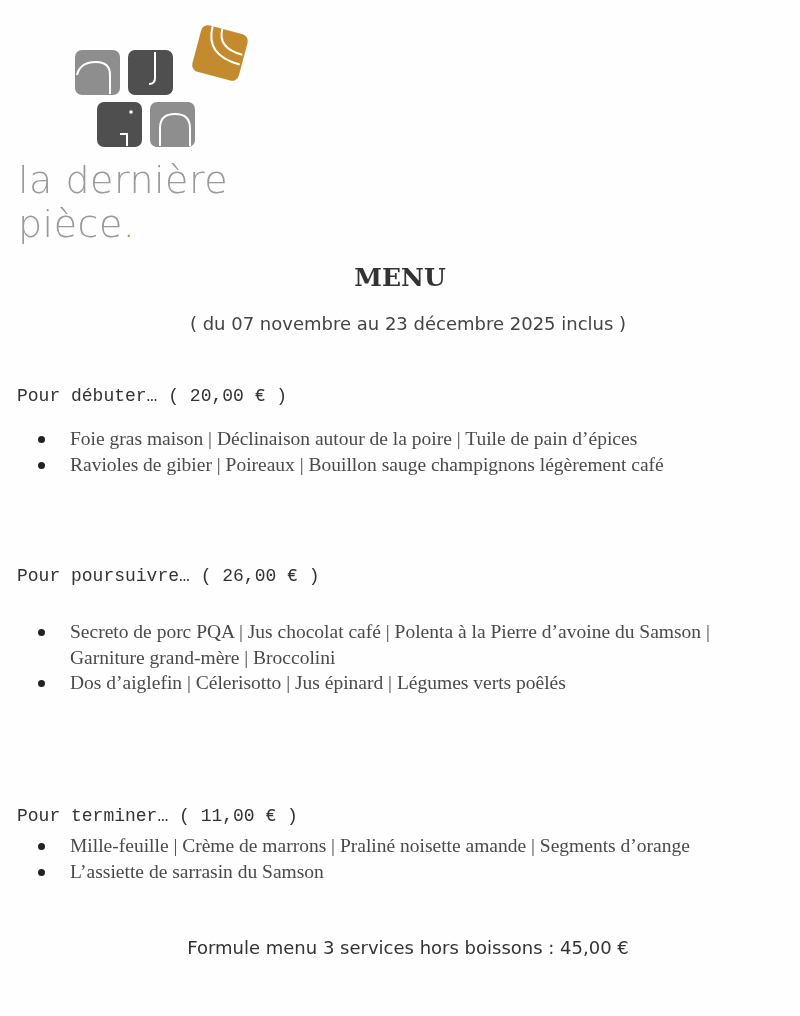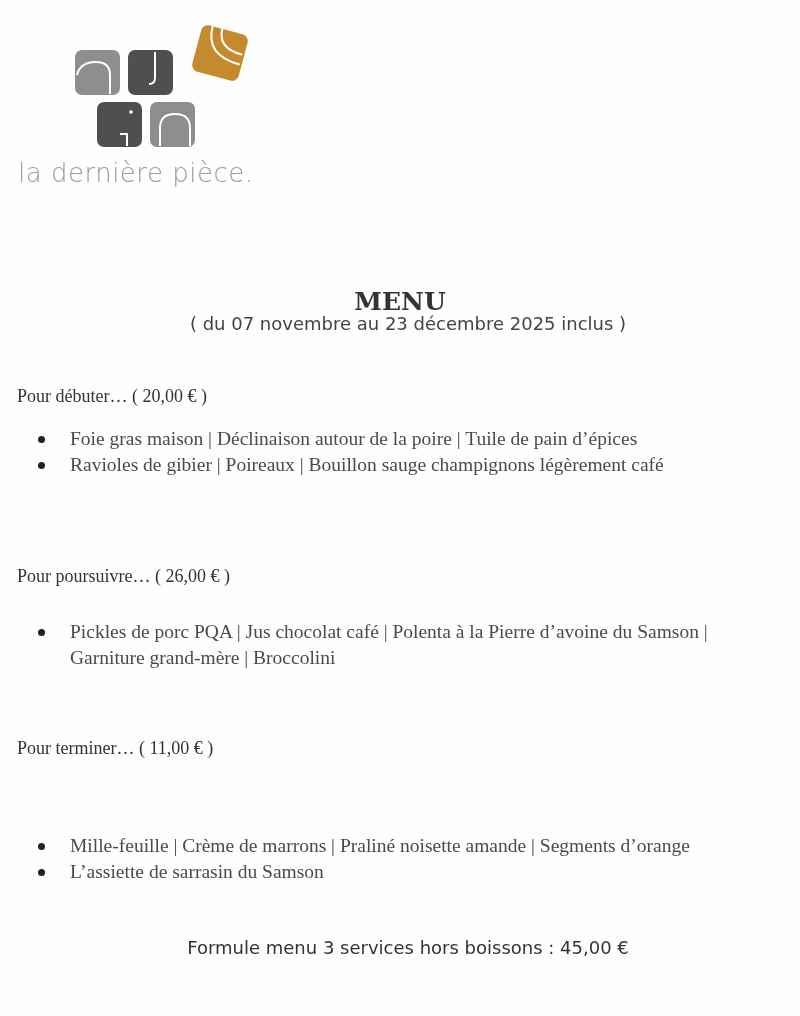--- a/index.html
+++ b/index.html
@@ -5,35 +5,35 @@
   html, body { margin: 0; padding: 0; }
   body {
     width: 800px; height: 1016px; background: #fefefe; position: relative;
     overflow: hidden; color: #3a3a3a;
   }
   .logo { position: absolute; left: 0; top: 0; width: 320px; height: 220px; }
   .logo svg { position: absolute; left: 0; top: 0; }
   .brand {
     position: absolute; left: 18px; top: 158px;
     font-family: "DejaVu Sans", sans-serif; font-weight: 200;
-    font-size: 26px; color: #9a9a9a; letter-spacing: 0.5px;
+    font-size: 38px; color: #9a9a9a; letter-spacing: 0.5px;
     -webkit-text-stroke: 0; font-stretch: condensed;
   }
   .brand .dot { color: #c48a2e; }
   .title {
     position: absolute; top: 263px; left: 0; width: 800px; text-align: center;
-    font-family: "DejaVu Serif", serif; font-weight: bold; font-size: 25px; color: #333; margin-top: 24px;
+    font-family: "DejaVu Serif", serif; font-weight: bold; font-size: 25px; color: #333;
   }
   .subtitle {
     position: absolute; top: 313px; left: 0; width: 816px; text-align: center;
     font-family: "DejaVu Sans", sans-serif; font-size: 18px; color: #444;
   }
   .section-heading {
     position: absolute; left: 17px;
-    font-family: Liberation Serif, serif; font-size: 18px; color: #333; text-align: center;
+    font-family: Liberation Mono, monospace; font-size: 18px; color: #333; text-align: center;
   }
   ul.items {
     position: absolute; left: 0; margin: 0; padding: 0; list-style: none; width: 800px;
   }
   ul.items li {
     position: relative; padding-left: 70px; padding-right: 15px;
     font-family: "Liberation Serif", serif; font-size: 19.5px; line-height: 25.5px; color: #4a4a4a;
   }
   ul.items li .bullet {
     position: absolute; left: 38px; top: 10px; width: 7px; height: 7px; border-radius: 50%; background: #222;
@@ -75,22 +75,23 @@
 <div class="subtitle">( du 07 novembre au 23 décembre 2025 inclus )</div>
 
 <div class="section-heading" style="top:386px;">Pour débuter… ( 20,00 € )</div>
 <ul class="items" style="top:426px;">
   <li><span class="bullet"></span><span>Foie gras maison | Déclinaison autour de la poire | Tuile de pain d’épices</span></li>
   <li><span class="bullet"></span><span>Ravioles de gibier | Poireaux | Bouillon sauge champignons légèrement café</span></li>
 </ul>
 
 <div class="section-heading" style="top:566px;">Pour poursuivre… ( 26,00 € )</div>
 <ul class="items" style="top:619px;">
-  <li><span class="bullet"></span><span>Pickles de porc PQA | Jus chocolat café | Polenta à la Pierre d’avoine du Samson | Garniture grand-mère | Broccolini</span></li>
+  <li><span class="bullet"></span><span>Secreto de porc PQA | Jus chocolat café | Polenta à la Pierre d’avoine du Samson | Garniture grand-mère | Broccolini</span></li>
+  <li><span class="bullet"></span><span>Dos d’aiglefin | Célerisotto | Jus épinard | Légumes verts poêlés</span></li>
 </ul>
 
-<div class="section-heading" style="top:738px;">Pour terminer… ( 11,00 € )</div>
+<div class="section-heading" style="top:806px;">Pour terminer… ( 11,00 € )</div>
 <ul class="items" style="top:833px;">
   <li><span class="bullet"></span><span>Mille-feuille | Crème de marrons | Praliné noisette amande | Segments d’orange</span></li>
   <li><span class="bullet"></span><span>L’assiette de sarrasin du Samson</span></li>
 </ul>
 
 <div class="formula">Formule menu 3 services hors boissons : 45,00 €</div>
 
 </body></html>

